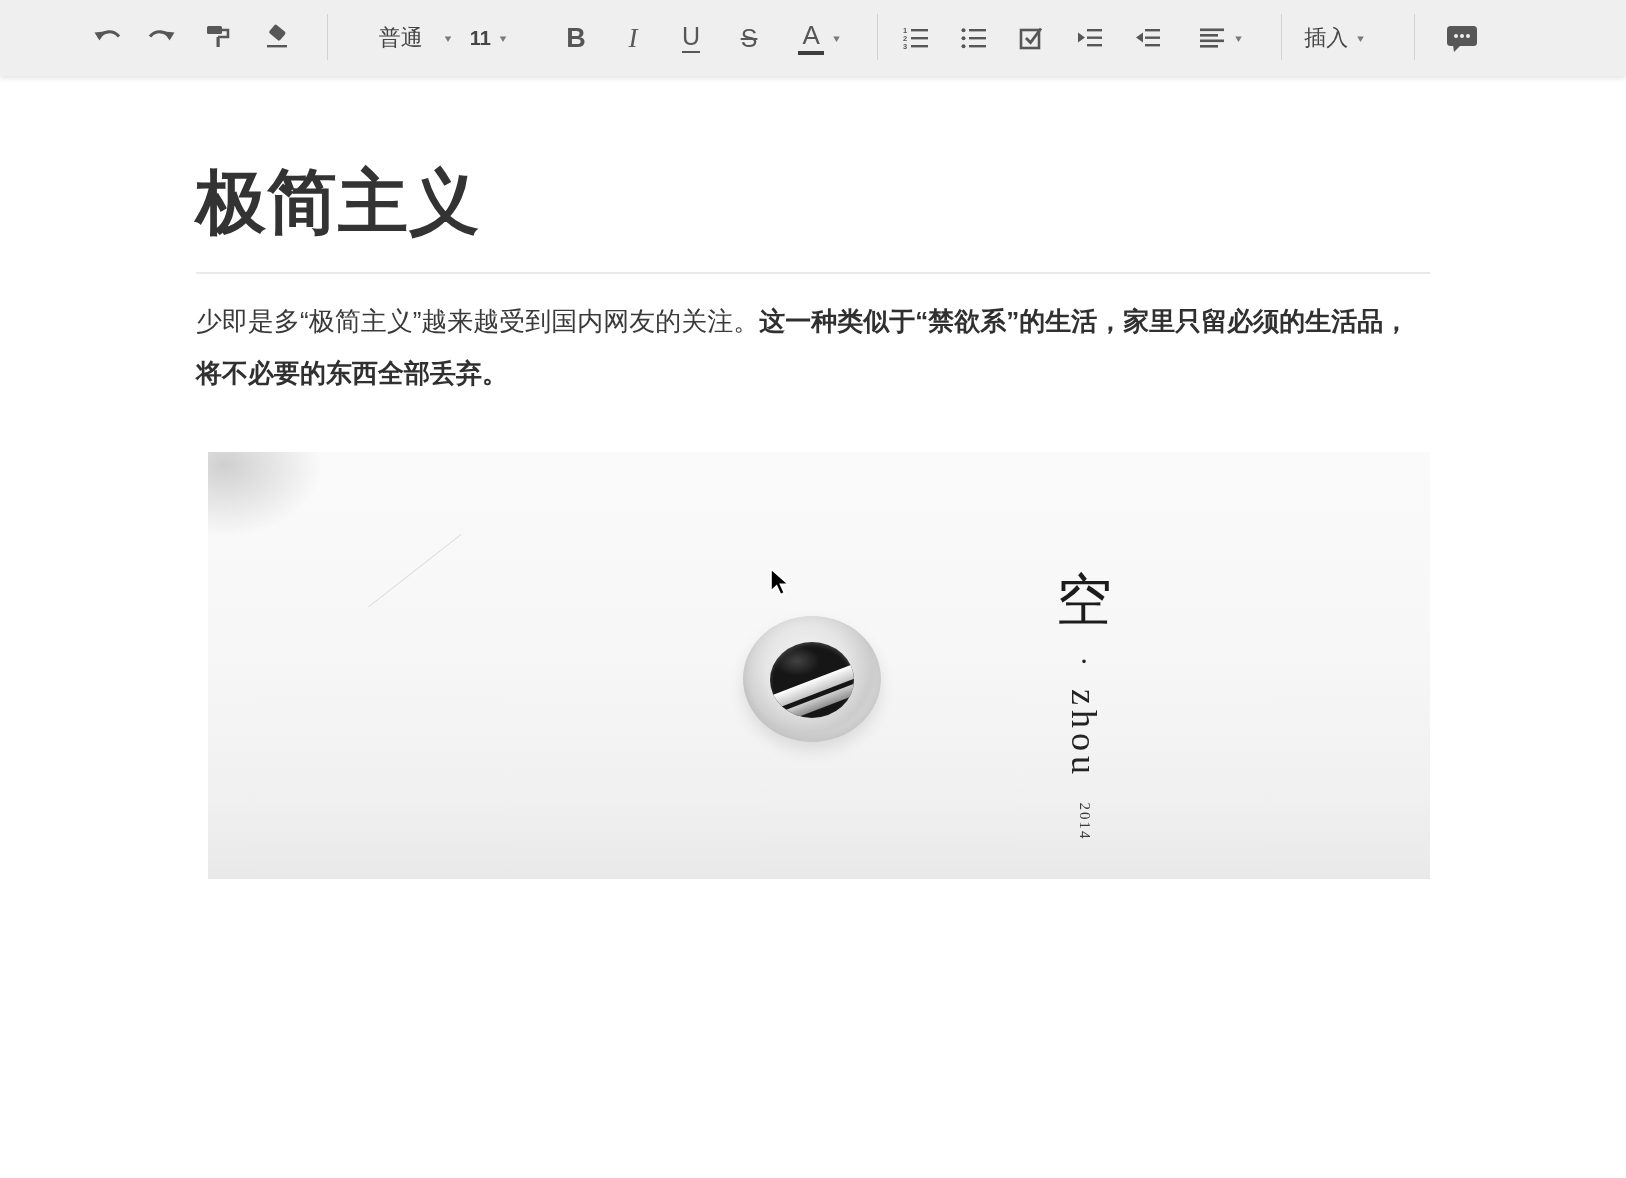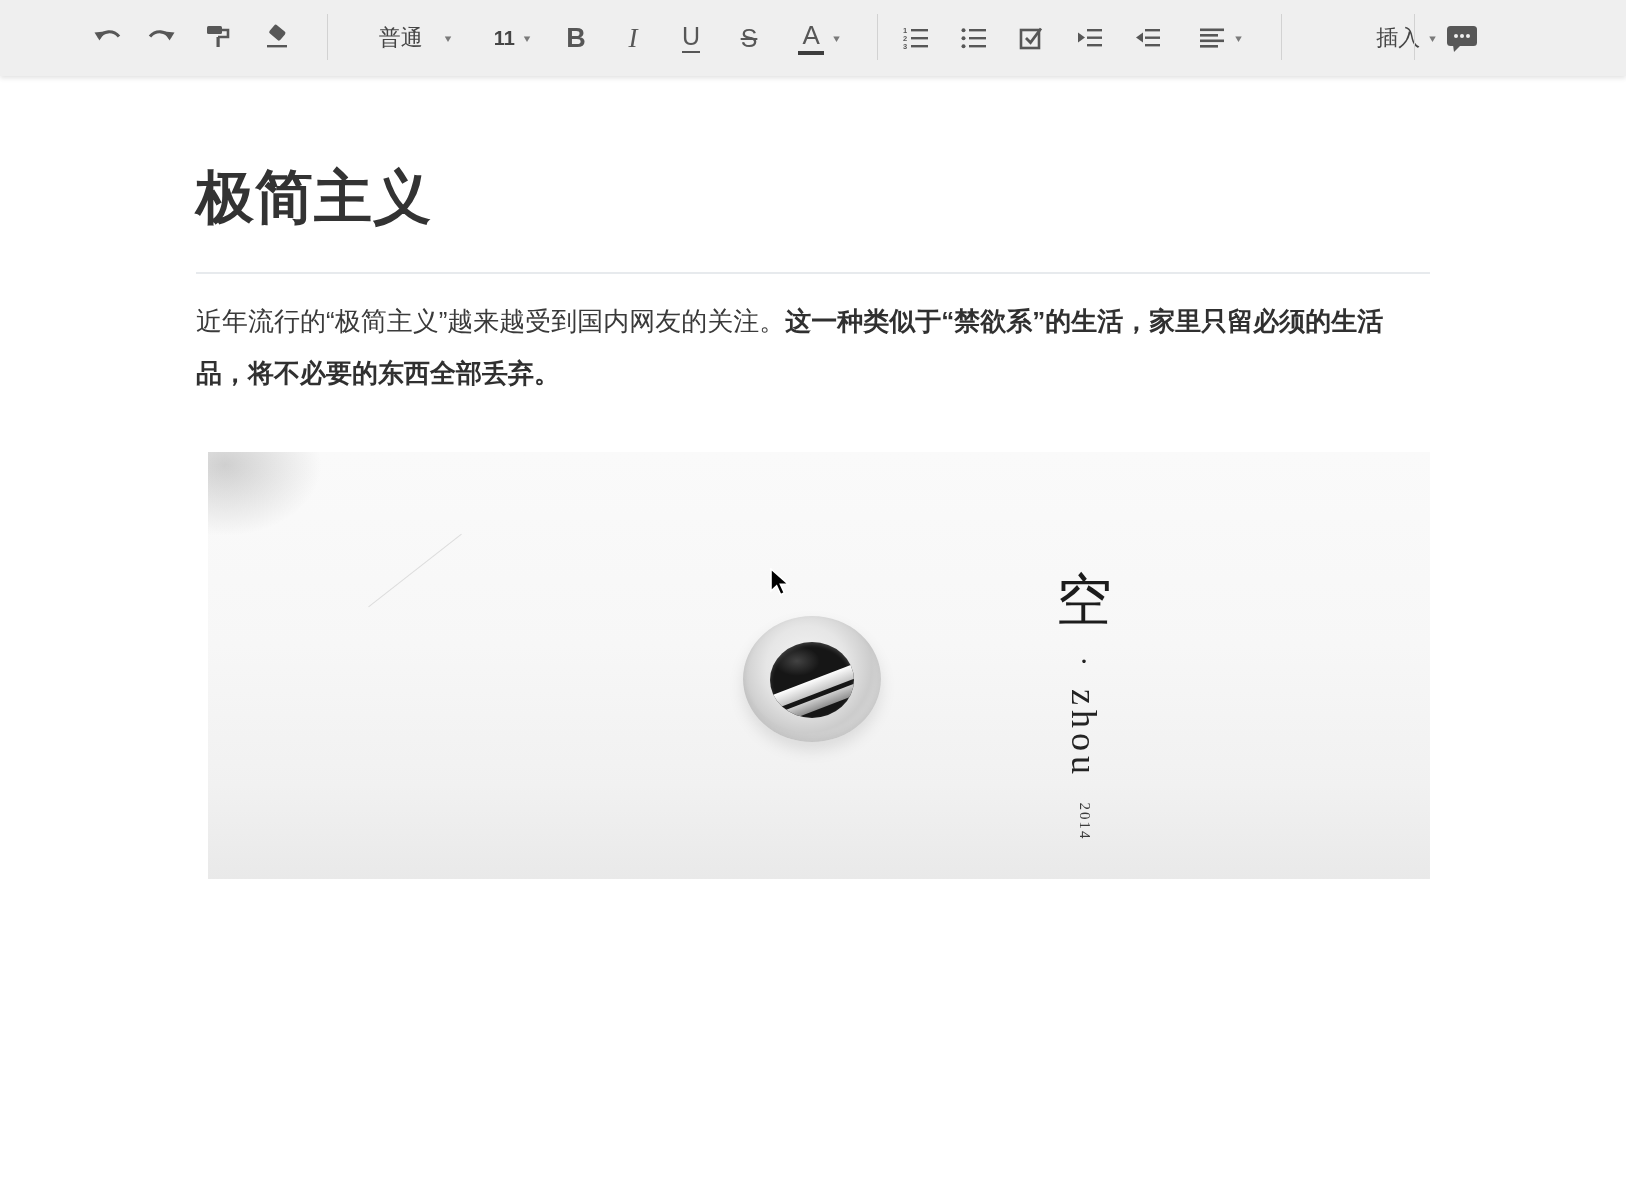--- a/index.html
+++ b/index.html
@@ -21,22 +21,22 @@
   .lt-under { font-size:25px; border-bottom:2px solid #575757; padding-bottom:2px; }
   .lt-strike { font-size:25px; text-decoration:line-through; }
   .color-a { display:flex; flex-direction:column; align-items:center; }
   .color-a .a-glyph { color:#575757; font-size:26px; line-height:1; }
   .color-a .a-bar { width:26px; height:4px; background:#3d3d3d; margin-top:3px; }
   .fontsize-label { font-weight:700; font-size:20px; }
 
   
   .doc { position:relative; width:1626px; height:1102px; background:#fff;
          padding:0 196px; }
-  .doc-title { font-size:58px; line-height:70px; font-weight:700; color:#333;
-               padding-top:91px; letter-spacing:1px;font-family:Liberation Mono, monospace; }
+  .doc-title { font-size:70px; line-height:70px; font-weight:700; color:#333;
+               padding-top:91px; letter-spacing:1px; }
   .doc-rule { border:none; border-top:2px solid #e7eaed; margin-top:35px; }
   .doc p { font-size:26px; line-height:52px; color:#3a3a3a; margin-top:45px; }
   .doc p.first { margin-top:21px; }
   .doc p b { font-weight:700; color:#303030; }
 
   
   .photo { position:relative; margin:53px 0 0 12px; width:1222px; height:427px;
            background:linear-gradient(180deg,#fafafa 0%,#f7f7f7 45%,#f1f1f1 78%,#e9e9e9 100%);
            overflow:hidden; cursor:pointer; }
   .photo .smudge { position:absolute; left:-28px; top:-20px; width:150px; height:110px;
@@ -114,21 +114,21 @@
     </span>
   </div>
 
   <div class="tb-sep" style="left:327px;"></div>
 
   <div class="tb-item" style="left:360px;width:110px;gap:13px;">
     <span class="tb-label">普通</span>
     <span class="tb-caret">▾</span>
   </div>
 
-  <div class="tb-item" style="left:470px;width:84px;">
+  <div class="tb-item" style="left:446px;width:84px;">
     <span class="tb-label fontsize-label">11</span>
     <span class="tb-caret">▾</span>
   </div>
 
   <div class="tb-item" style="left:558px;width:36px;">
     <span class="tb-letter lt-bold">B</span>
   </div>
 
   <div class="tb-item" style="left:615px;width:36px;">
     <span class="tb-letter lt-italic">I</span>
@@ -216,21 +216,21 @@
         <rect x="2" y="8" width="18" height="2.6" fill="#575757"></rect>
         <rect x="2" y="13.5" width="24" height="2.6" fill="#575757"></rect>
         <rect x="2" y="19" width="18" height="2.6" fill="#575757"></rect>
       </svg>
     </span>
     <span class="tb-caret">▾</span>
   </div>
 
   <div class="tb-sep" style="left:1281px;"></div>
 
-  <div class="tb-item" style="left:1356px;width:100px;">
+  <div class="tb-item" style="left:1284px;width:100px;">
     <span class="tb-label">插入</span>
     <span class="tb-caret">▾</span>
   </div>
 
   <div class="tb-sep" style="left:1414px;"></div>
 
   <div class="tb-item" style="left:1440px;width:44px;">
     <span class="tb-icon">
       <svg width="34" height="30" viewBox="0 0 34 30">
         <rect x="2" y="3" width="30" height="20" rx="3.5" fill="#575757"></rect>
@@ -242,21 +242,21 @@
     </span>
   </div>
 </div>
 
 <div class="doc">
 
   <h1 class="doc-title">极简主义</h1>
 
   <hr class="doc-rule">
 
-  <p class="first"><span>近年流行的“极简主义”越来越受到国内网友的关注。</span><b>这一种类似于“禁欲系”的生活，家里只留必须的生活品，将不必要的东西全部丢弃。</b></p>
+  <p class="first"><span>少即是多“极简主义”越来越受到国内网友的关注。</span><b>这一种类似于“禁欲系”的生活，家里只留必须的生活品，将不必要的东西全部丢弃。</b></p>
 
 
 
   <div class="photo">
     <div class="smudge"></div>
     <div class="scratch"></div>
 
     <div class="drain">
       <div class="hole">
         <div class="sheen"></div>

